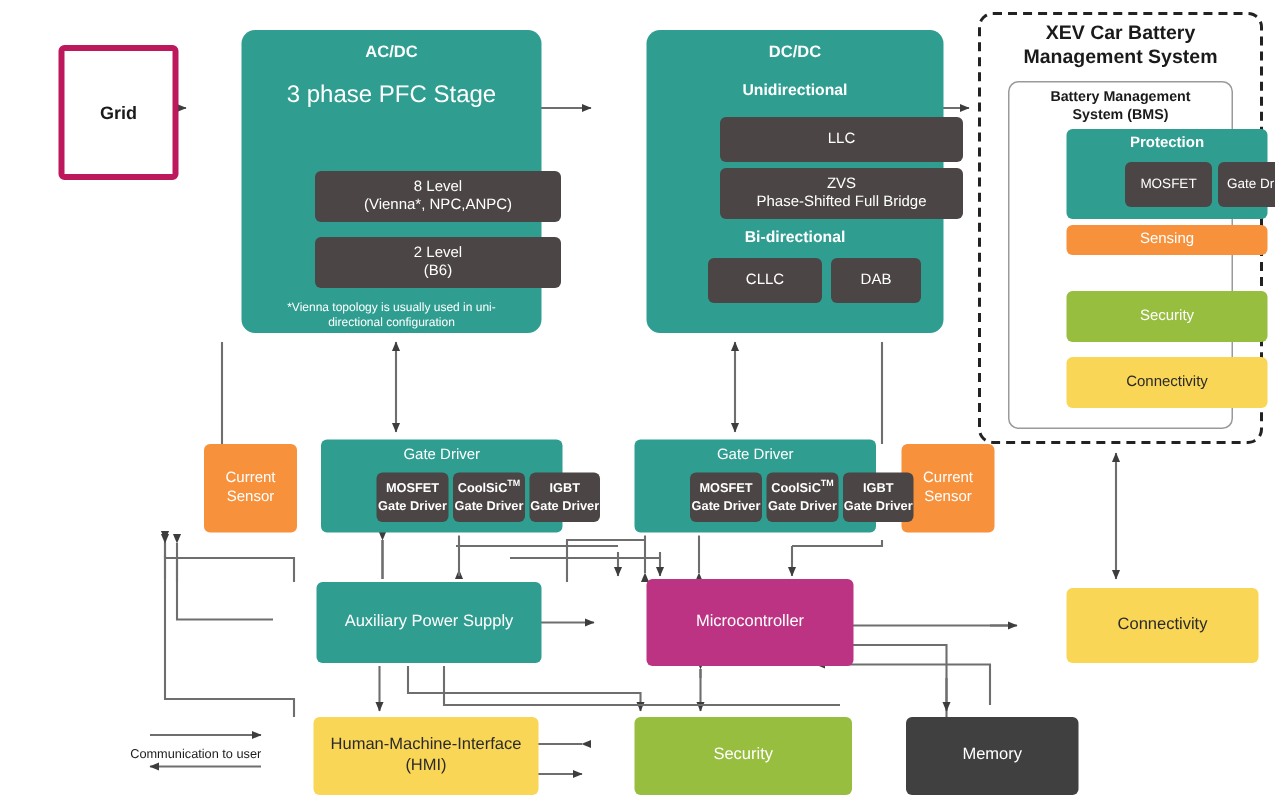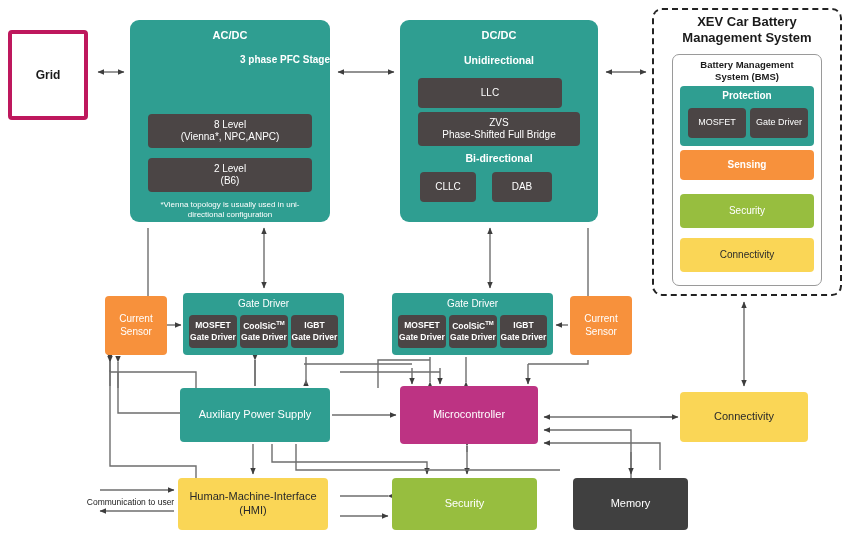--- a/index.html
+++ b/index.html
@@ -22,20 +22,21 @@
   .blk {
     position: absolute;
     display: flex;
     flex-direction: column;
     align-items: center;
     justify-content: center;
     text-align: center;
     color: #ffffff;
     line-height: 1.25;
     z-index: 3;
+    margin-left: 31px;
   }
   .teal   { background: #2f9e91; }
   .dark   { background: #4b4545; }
   .orange { background: #f7913c; }
   .green  { background: #97be3f; }
   .yellow { background: #fad656; color: #2a2a2a; }
   .magenta{ background: #bd3383; }
   .gray   { background: #404040; }
   .white  { background: #ffffff; color: #1a1a1a; border: 4px solid #be185d; }
   .r4 { border-radius: 4px; }
@@ -69,38 +70,38 @@
   }
   #bms-inner-title {
     position:absolute; left:676px; top:59px; width:142px;
     text-align:center; font-size:9.5px; font-weight:bold; color:#1a1a1a;
     line-height:1.3; z-index:5;
   }
   #protection { left:680px; top:86px; width:134px; height:60px; }
   #prot-label { position:absolute; top:4px; left:0; width:100%; font-size:10px; font-weight:bold; }
   #prot-mosfet { position:absolute; left:8px;  top:22px; width:58px; height:30px; }
   #prot-gd     { position:absolute; left:70px; top:22px; width:58px; height:30px; }
-  #sensing      { left:680px; top:150px; width:134px; height:30px;font-weight:bold; }
+  #sensing      { left:680px; top:150px; width:134px; height:20px; }
   #bms-security { left:680px; top:194px; width:134px; height:34px; }
   #bms-connect  { left:680px; top:238px; width:134px; height:34px; }
 
   
   #acdc-title { position:absolute; top:9px;  left:0; width:100%; font-size:11px; font-weight:bold; }
-  #acdc-sub   { position:absolute; top:34px; left:0; width:100%; font-size:10px; font-weight:bold;text-align:right; }
+  #acdc-sub   { position:absolute; top:34px; left:0; width:100%; font-size:16px; font-weight:normal; }
   #acdc-l3    { position:absolute; left:18px; top:94px;  width:164px; height:34px; }
   #acdc-l2    { position:absolute; left:18px; top:138px; width:164px; height:34px; }
   #acdc-note  { position:absolute; left:12px; top:180px; width:176px; font-size:8px; line-height:1.3; text-align:center; }
 
   
   #dcdc-title { position:absolute; top:9px;  left:0; width:100%; font-size:11px; font-weight:bold; }
   #dcdc-uni   { position:absolute; top:34px; left:0; width:100%; font-size:10.5px; font-weight:bold; }
-  #dcdc-llc   { position:absolute; left:18px; top:58px;  width:144px; height:30px; }
+  #dcdc-llc   { position:absolute; left:18px; top:58px;  width:162px; height:30px; }
   #dcdc-zvs   { position:absolute; left:18px; top:92px;  width:162px; height:34px; }
   #dcdc-bi    { position:absolute; top:132px; left:0; width:100%; font-size:10.5px; font-weight:bold; }
-  #dcdc-cllc  { position:absolute; left:20px; top:152px; width:56px;  height:30px; }
+  #dcdc-cllc  { position:absolute; left:10px; top:152px; width:76px;  height:30px; }
   #dcdc-dab   { position:absolute; left:92px;top:152px; width:60px;  height:30px; }
 
   
   #cs-left   { left:105px; top:296px; width:62px;  height:59px; }
   #gd-left   { left:183px; top:293px; width:161px; height:62px; }
   #gd-right  { left:392px; top:293px; width:161px; height:62px; }
   #cs-right  { left:570px; top:296px; width:62px;  height:59px; }
 
   .gd-title { position:absolute; top:5px; left:0; width:100%; font-size:10px; }
   .gd-c1 { position:absolute; left:6px;   top:22px; width:48px; height:33px; }

